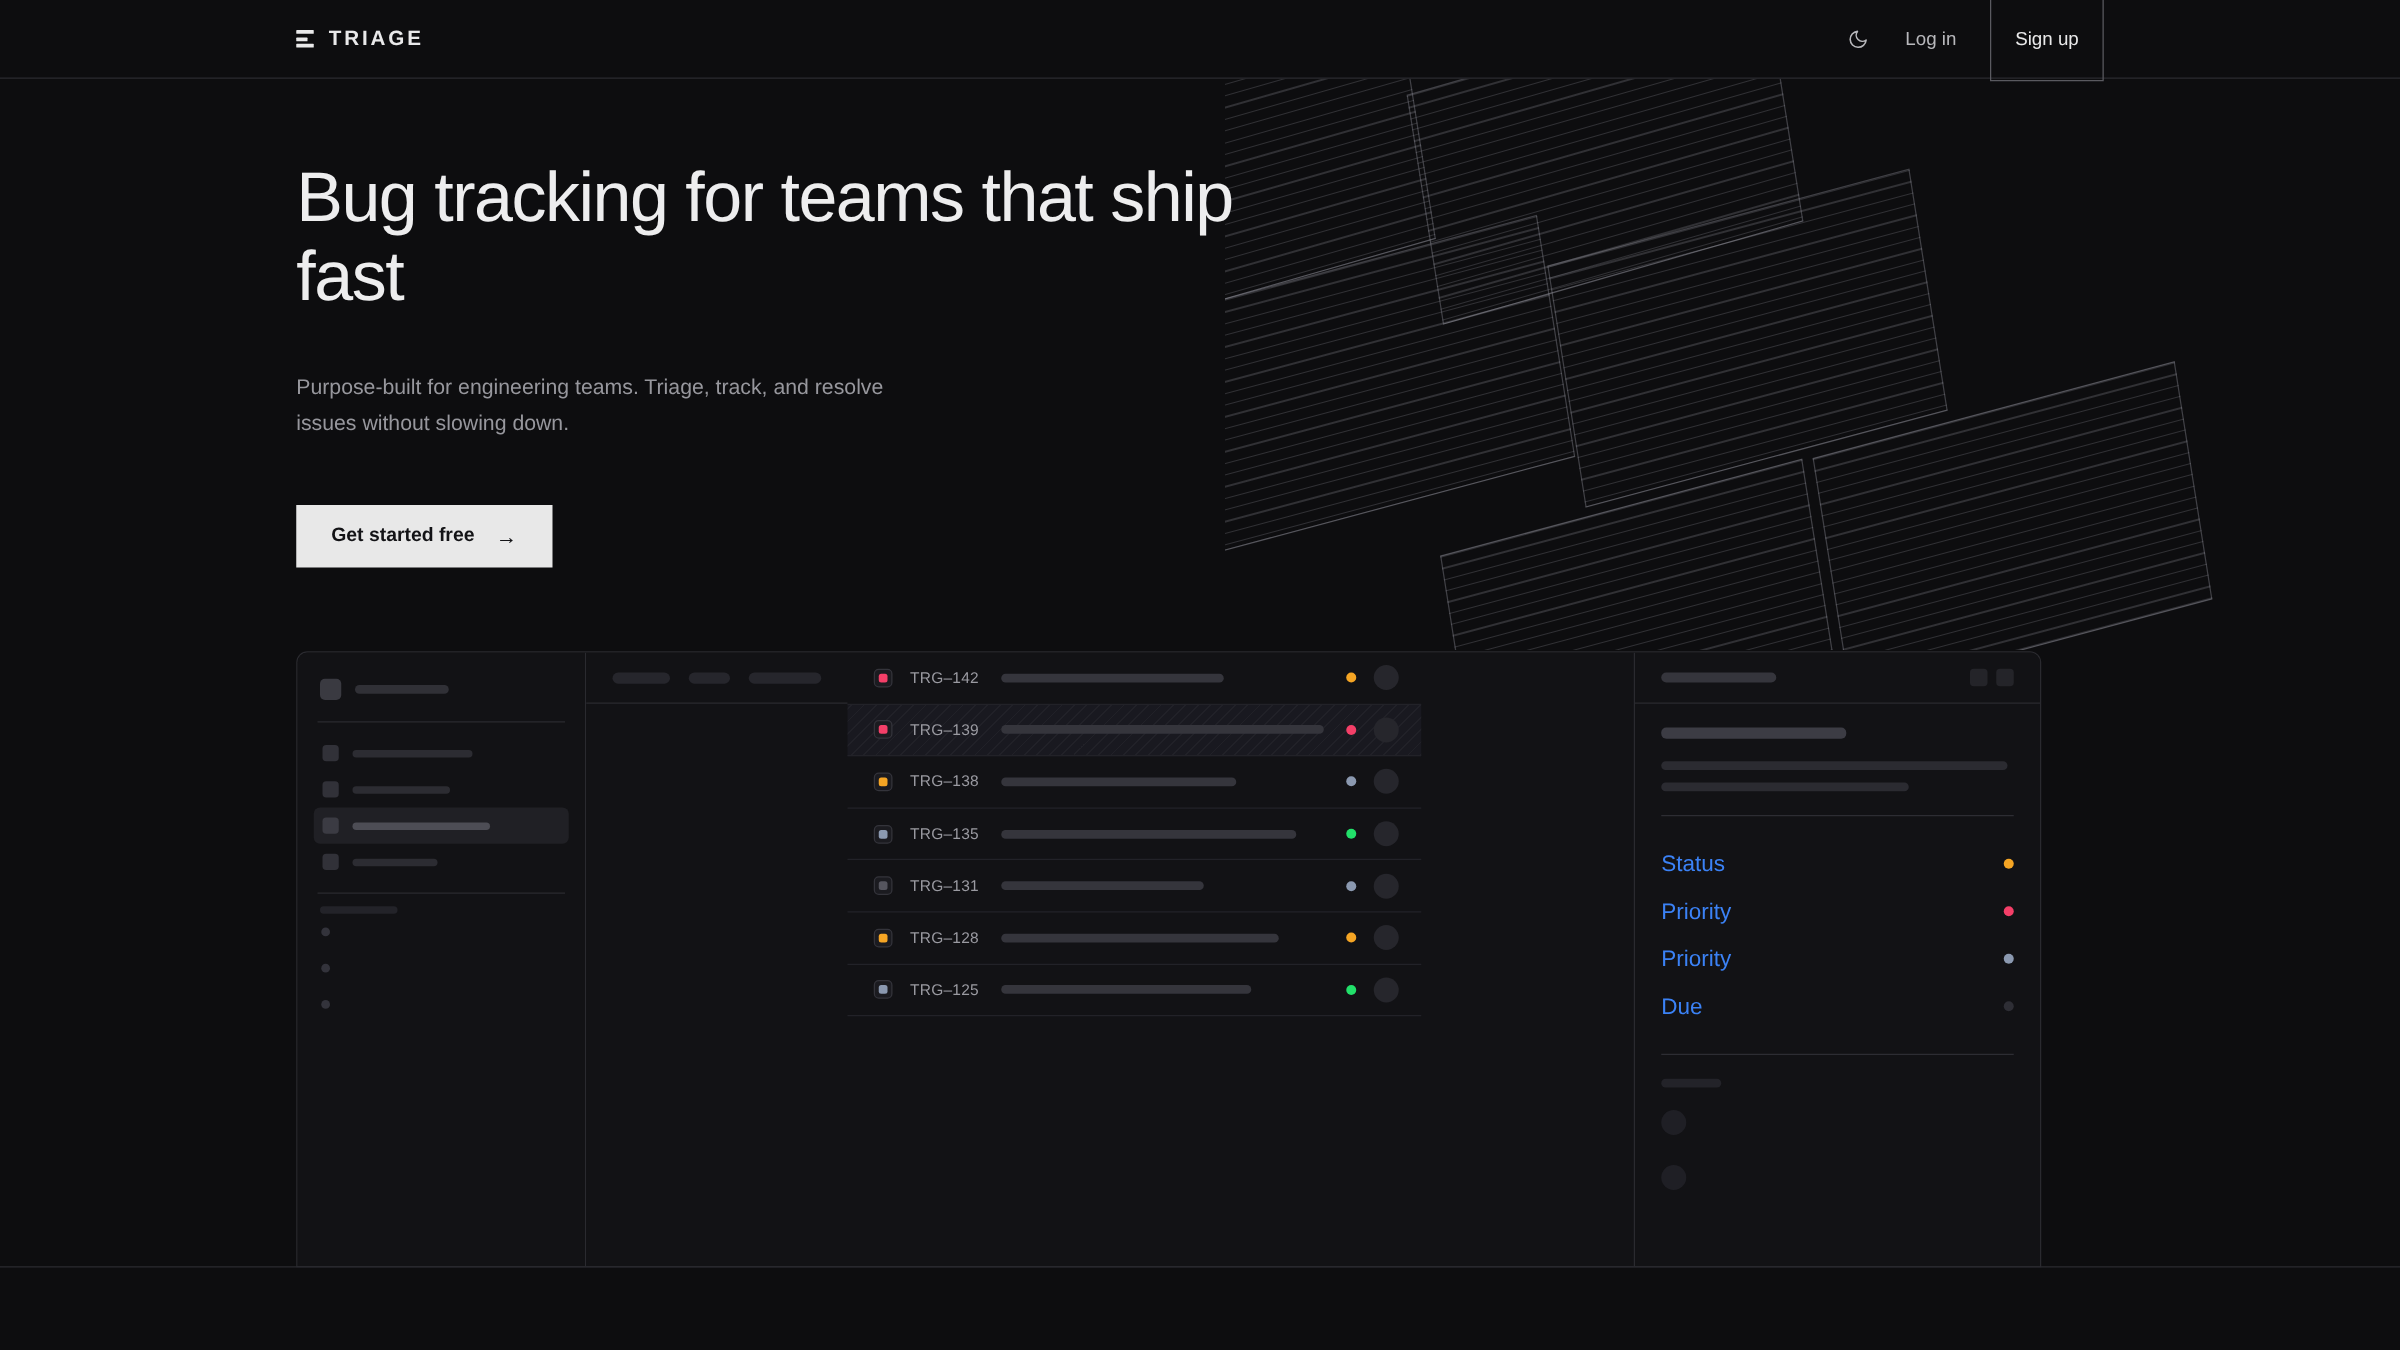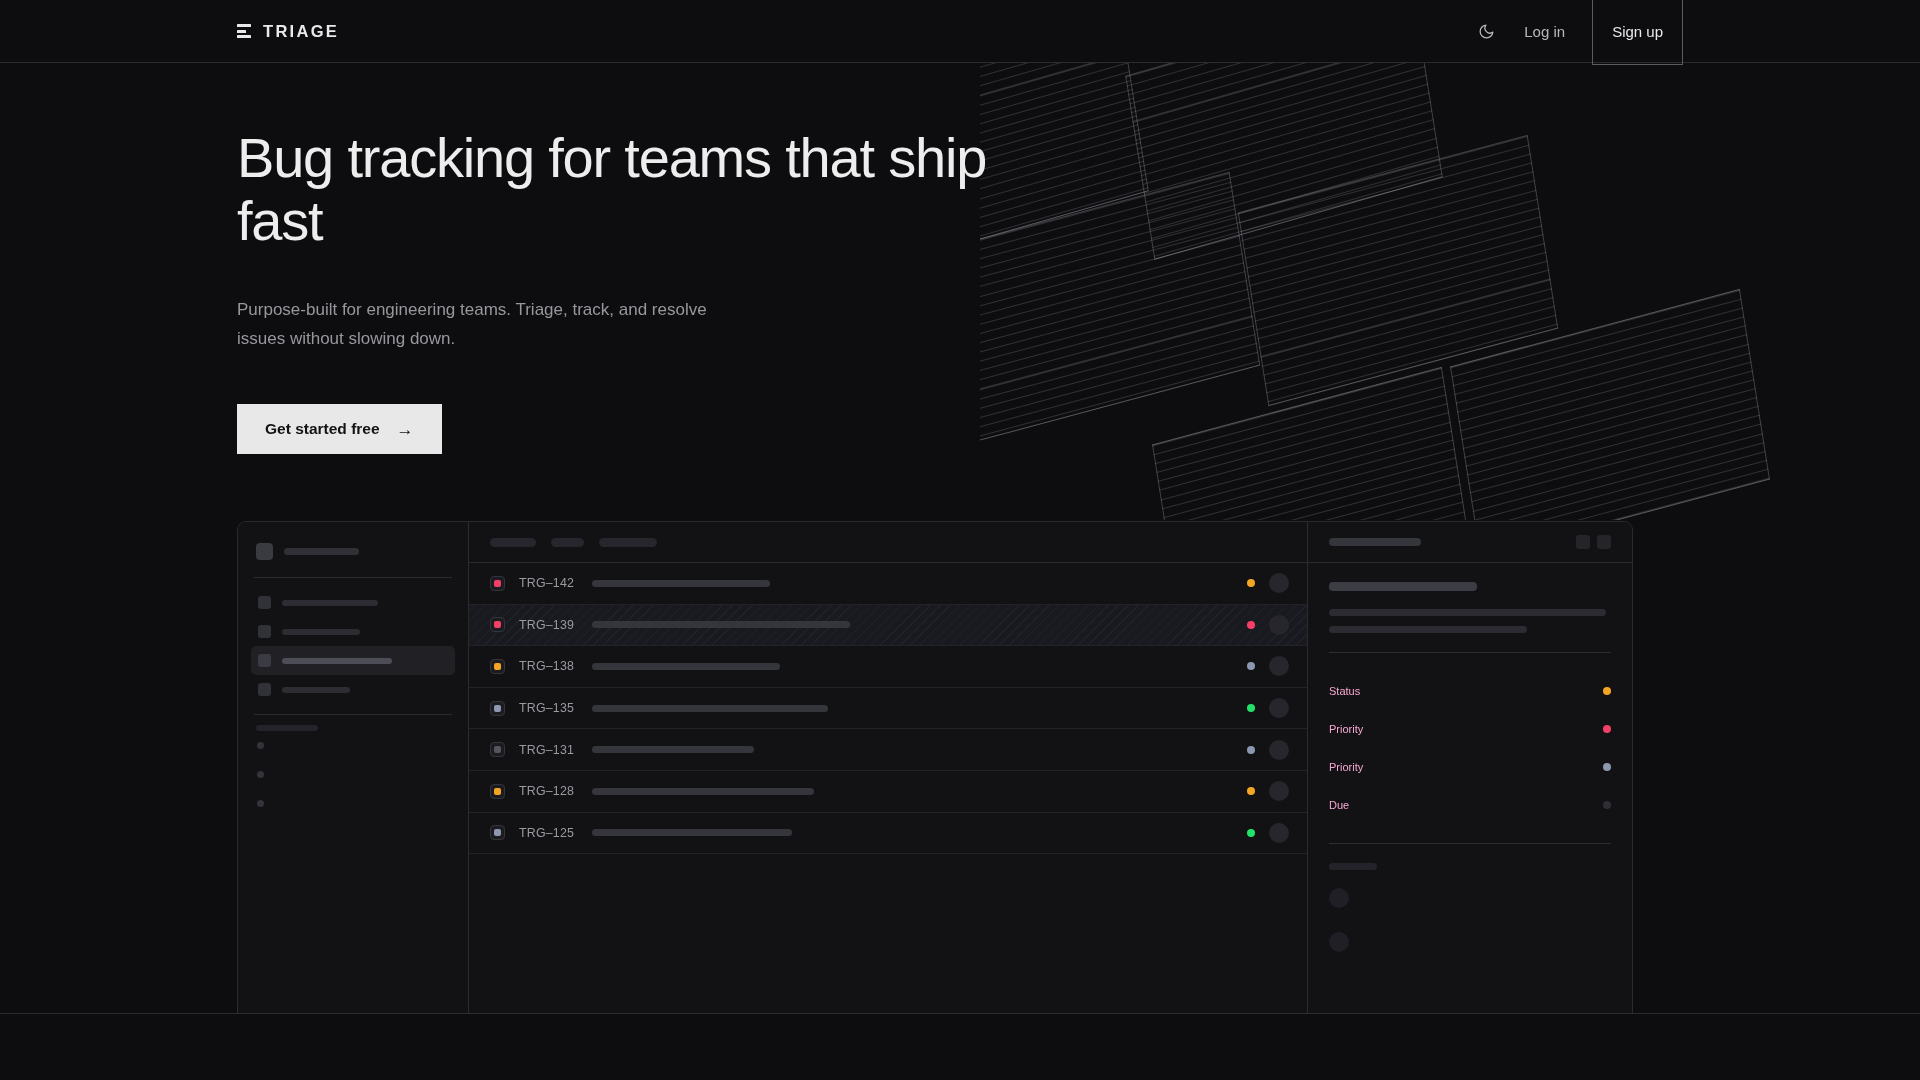--- a/index.html
+++ b/index.html
@@ -91,21 +91,21 @@
   .sb-item { display:flex; align-items:center; gap:11px; padding:8px 7px; border-radius:5px; }
   .sb-item.active { background:#202025; }
   .sb-ic { width:13px; height:13px; border-radius:3px; background:#313138; }
   .sb-item.active .sb-ic { background:#3b3b43; }
   .sb-bar { height:6px; border-radius:3px; background:#2c2c32; }
   .sb-item.active .sb-bar { background:#4d4d55; }
   .sb-sec { height:6px; width:62px; border-radius:3px; background:#232329; margin:6px 5px 0 5px; }
   .sb-dotrow { display:flex; align-items:center; padding:11px 6px; }
   .sb-dot { width:7px; height:7px; border-radius:50%; background:#33333b; }
 
-  .mock-list { flex:1 1 auto; display:flex; flex-direction:column; background:#121215; min-width:0; }
+  .mock-list { flex:1 1 auto; display:flex; flex-direction:row; background:#121215; min-width:0; }
   .list-tb {
     height:41px; flex:0 0 41px; border-bottom:1px solid #2a2a2f;
     display:flex; align-items:center; gap:15px; padding:0 21px;
   }
   .tb-chip { height:9px; border-radius:5px; background:#26262c; }
 
   .row {
     height:41.6px; display:flex; align-items:center; padding:0 18px 0 21px;
     border-bottom:1px solid #222228; gap:0; position:relative;
   }
@@ -139,21 +139,21 @@
     display:flex; align-items:center; padding:0 21px; gap:10px;
   }
   .det-hd-bar { height:8px; width:92px; border-radius:4px; background:#35353c; }
   .det-hd-btns { margin-left:auto; display:flex; gap:7px; }
   .det-hd-btn { width:14px; height:14px; border-radius:3px; background:#242429; }
   .det-body { padding:19px 21px 0 21px; }
   .det-title { height:9px; width:148px; border-radius:4px; background:#3c3c44; }
   .det-line { height:7px; border-radius:4px; background:#2b2b31; }
   .det-div { height:1px; background:#2d2d33; margin:19px 0; }
   .det-field { display:flex; align-items:center; justify-content:space-between; height:38px; }
-  .det-field-label { font-size:11px; color:#f9a8d4; }
+  .det-field-label { font-size:18px; color:#3b82f6; }
   .det-field-dot { width:8px; height:8px; border-radius:50%; }
   .det-foot-label { height:7px; width:48px; border-radius:4px; background:#232329; margin-bottom:18px; }
   .det-av { width:20px; height:20px; border-radius:50%; background:#1f1f25; margin-bottom:24px; }
 
   .bottom-rule { position:absolute; left:0; top:1013px; width:1920px; height:1px; background:#2b2b30; z-index:30; }
   .footer-area { position:absolute; left:0; top:1014px; width:1920px; height:66px; background:#0d0d0f; z-index:29; }
 </style>
 </head>
 <body>
 

